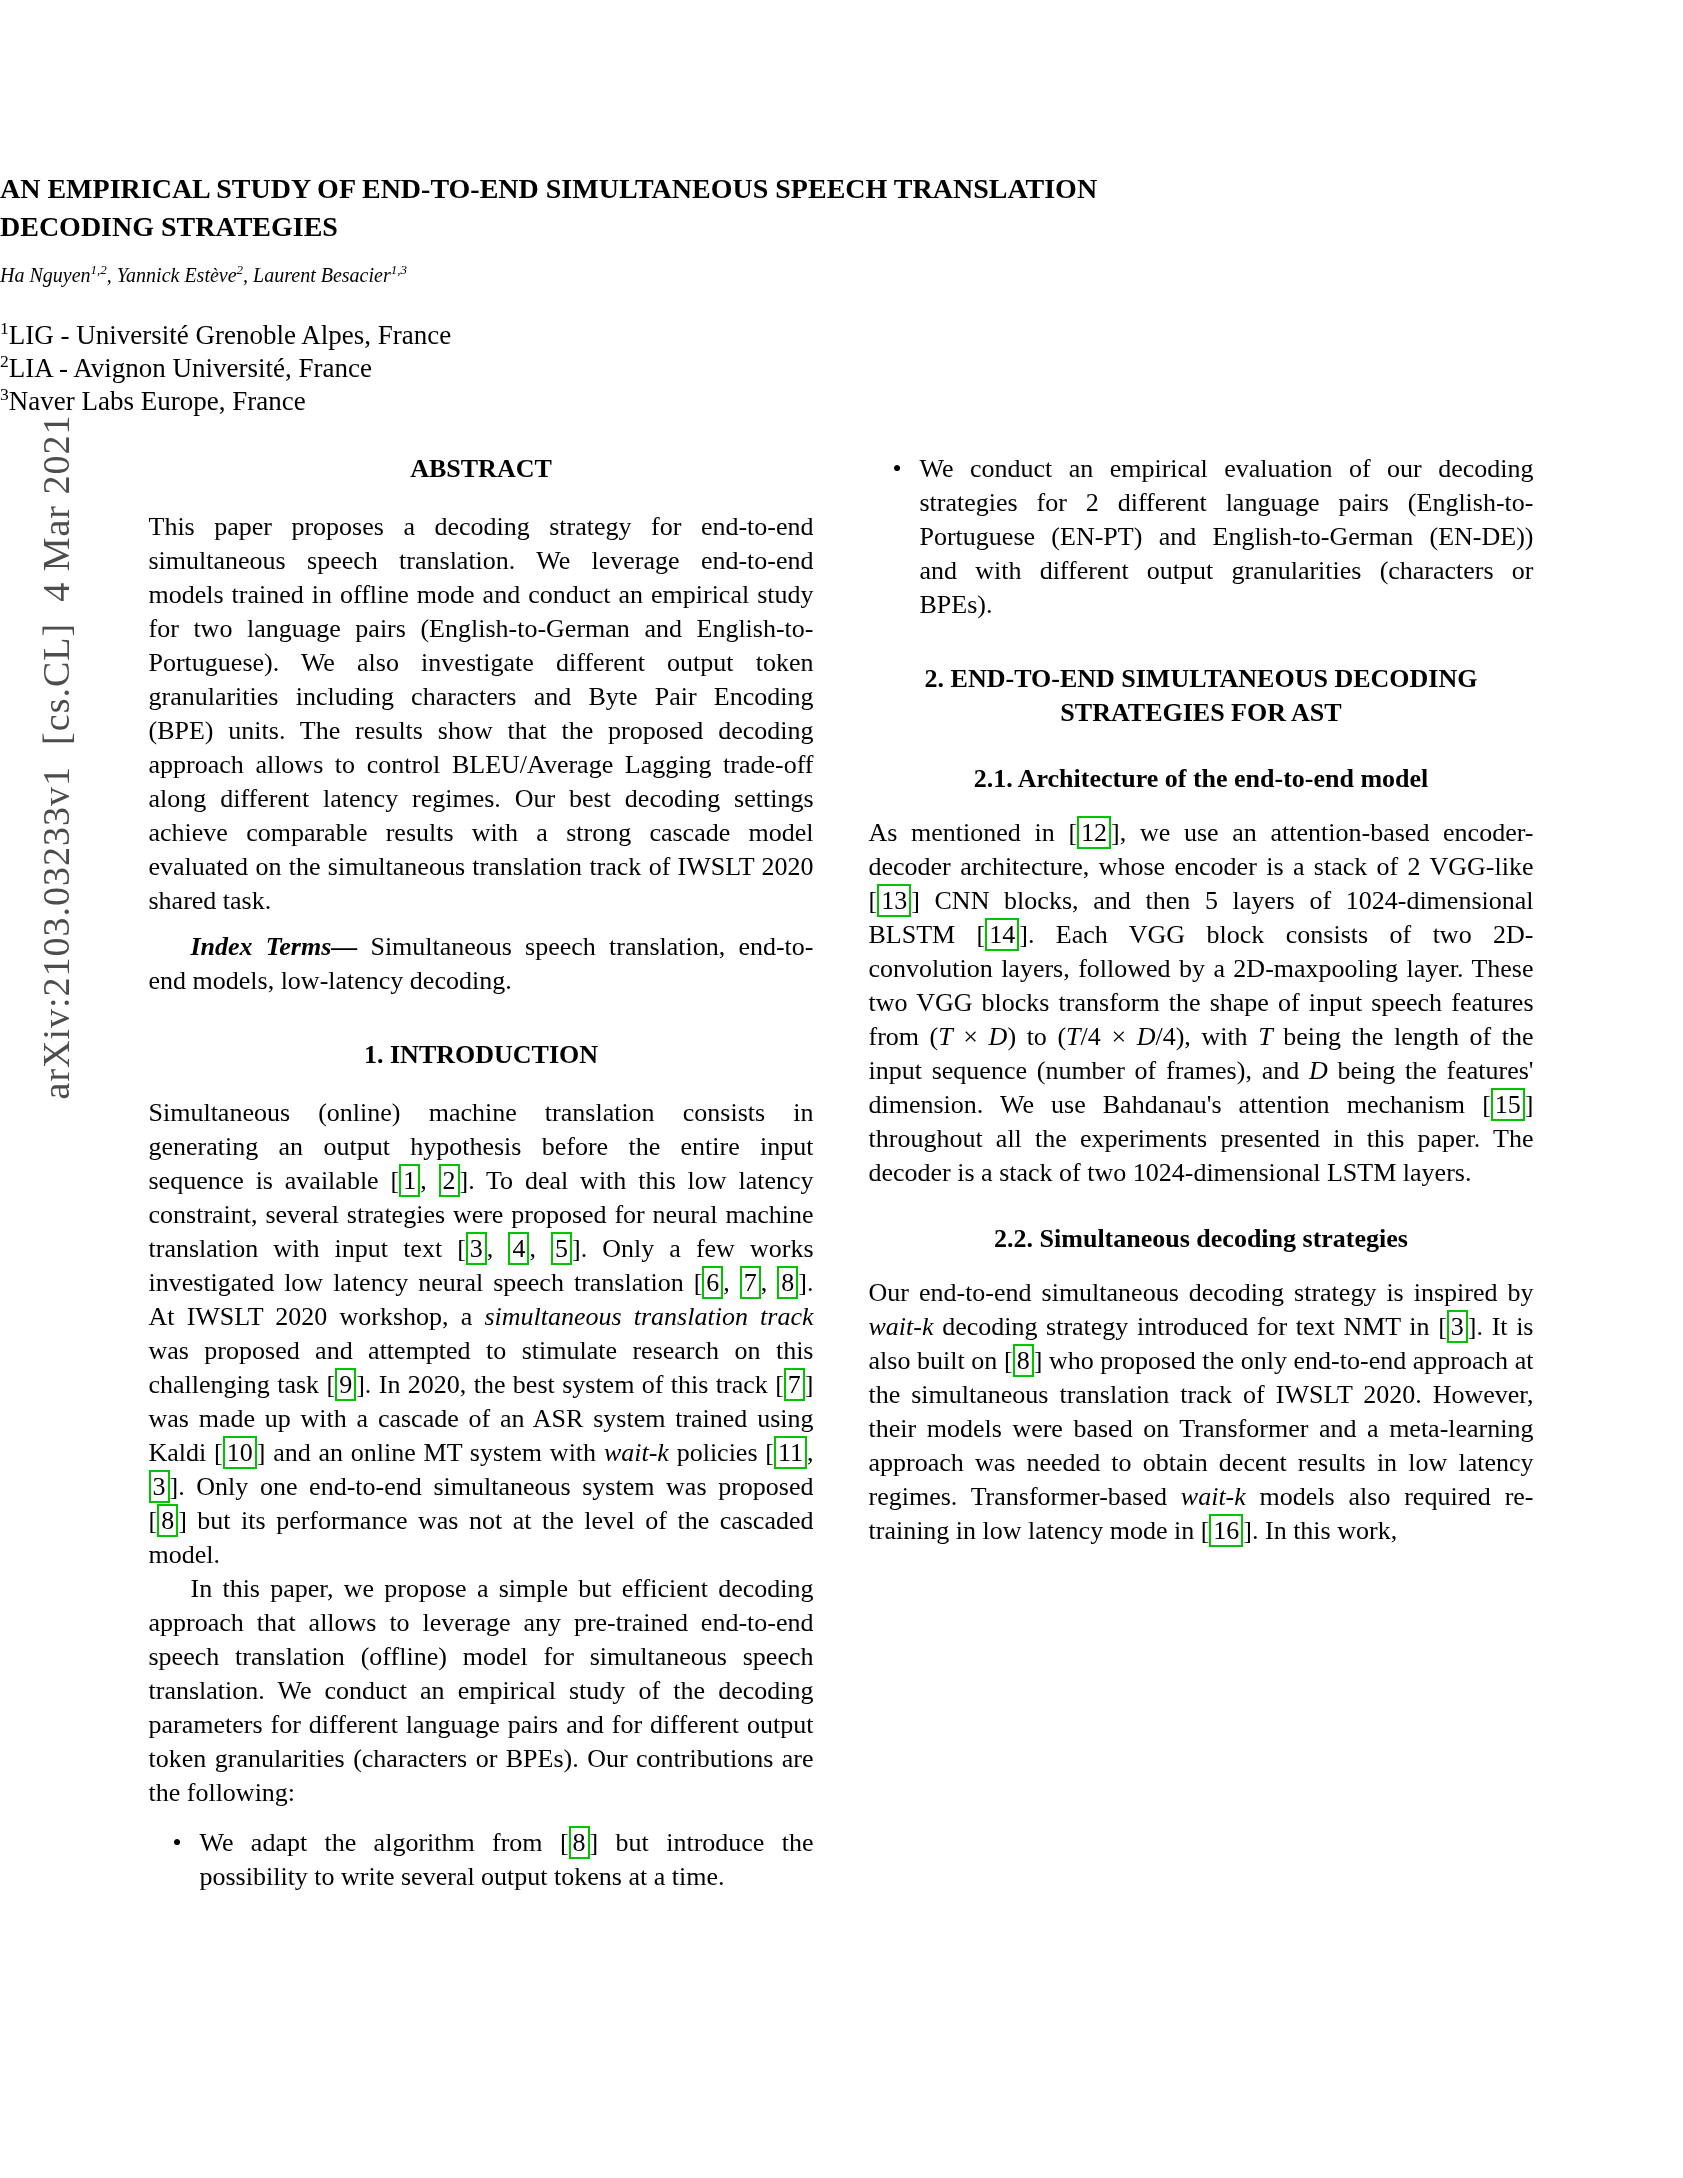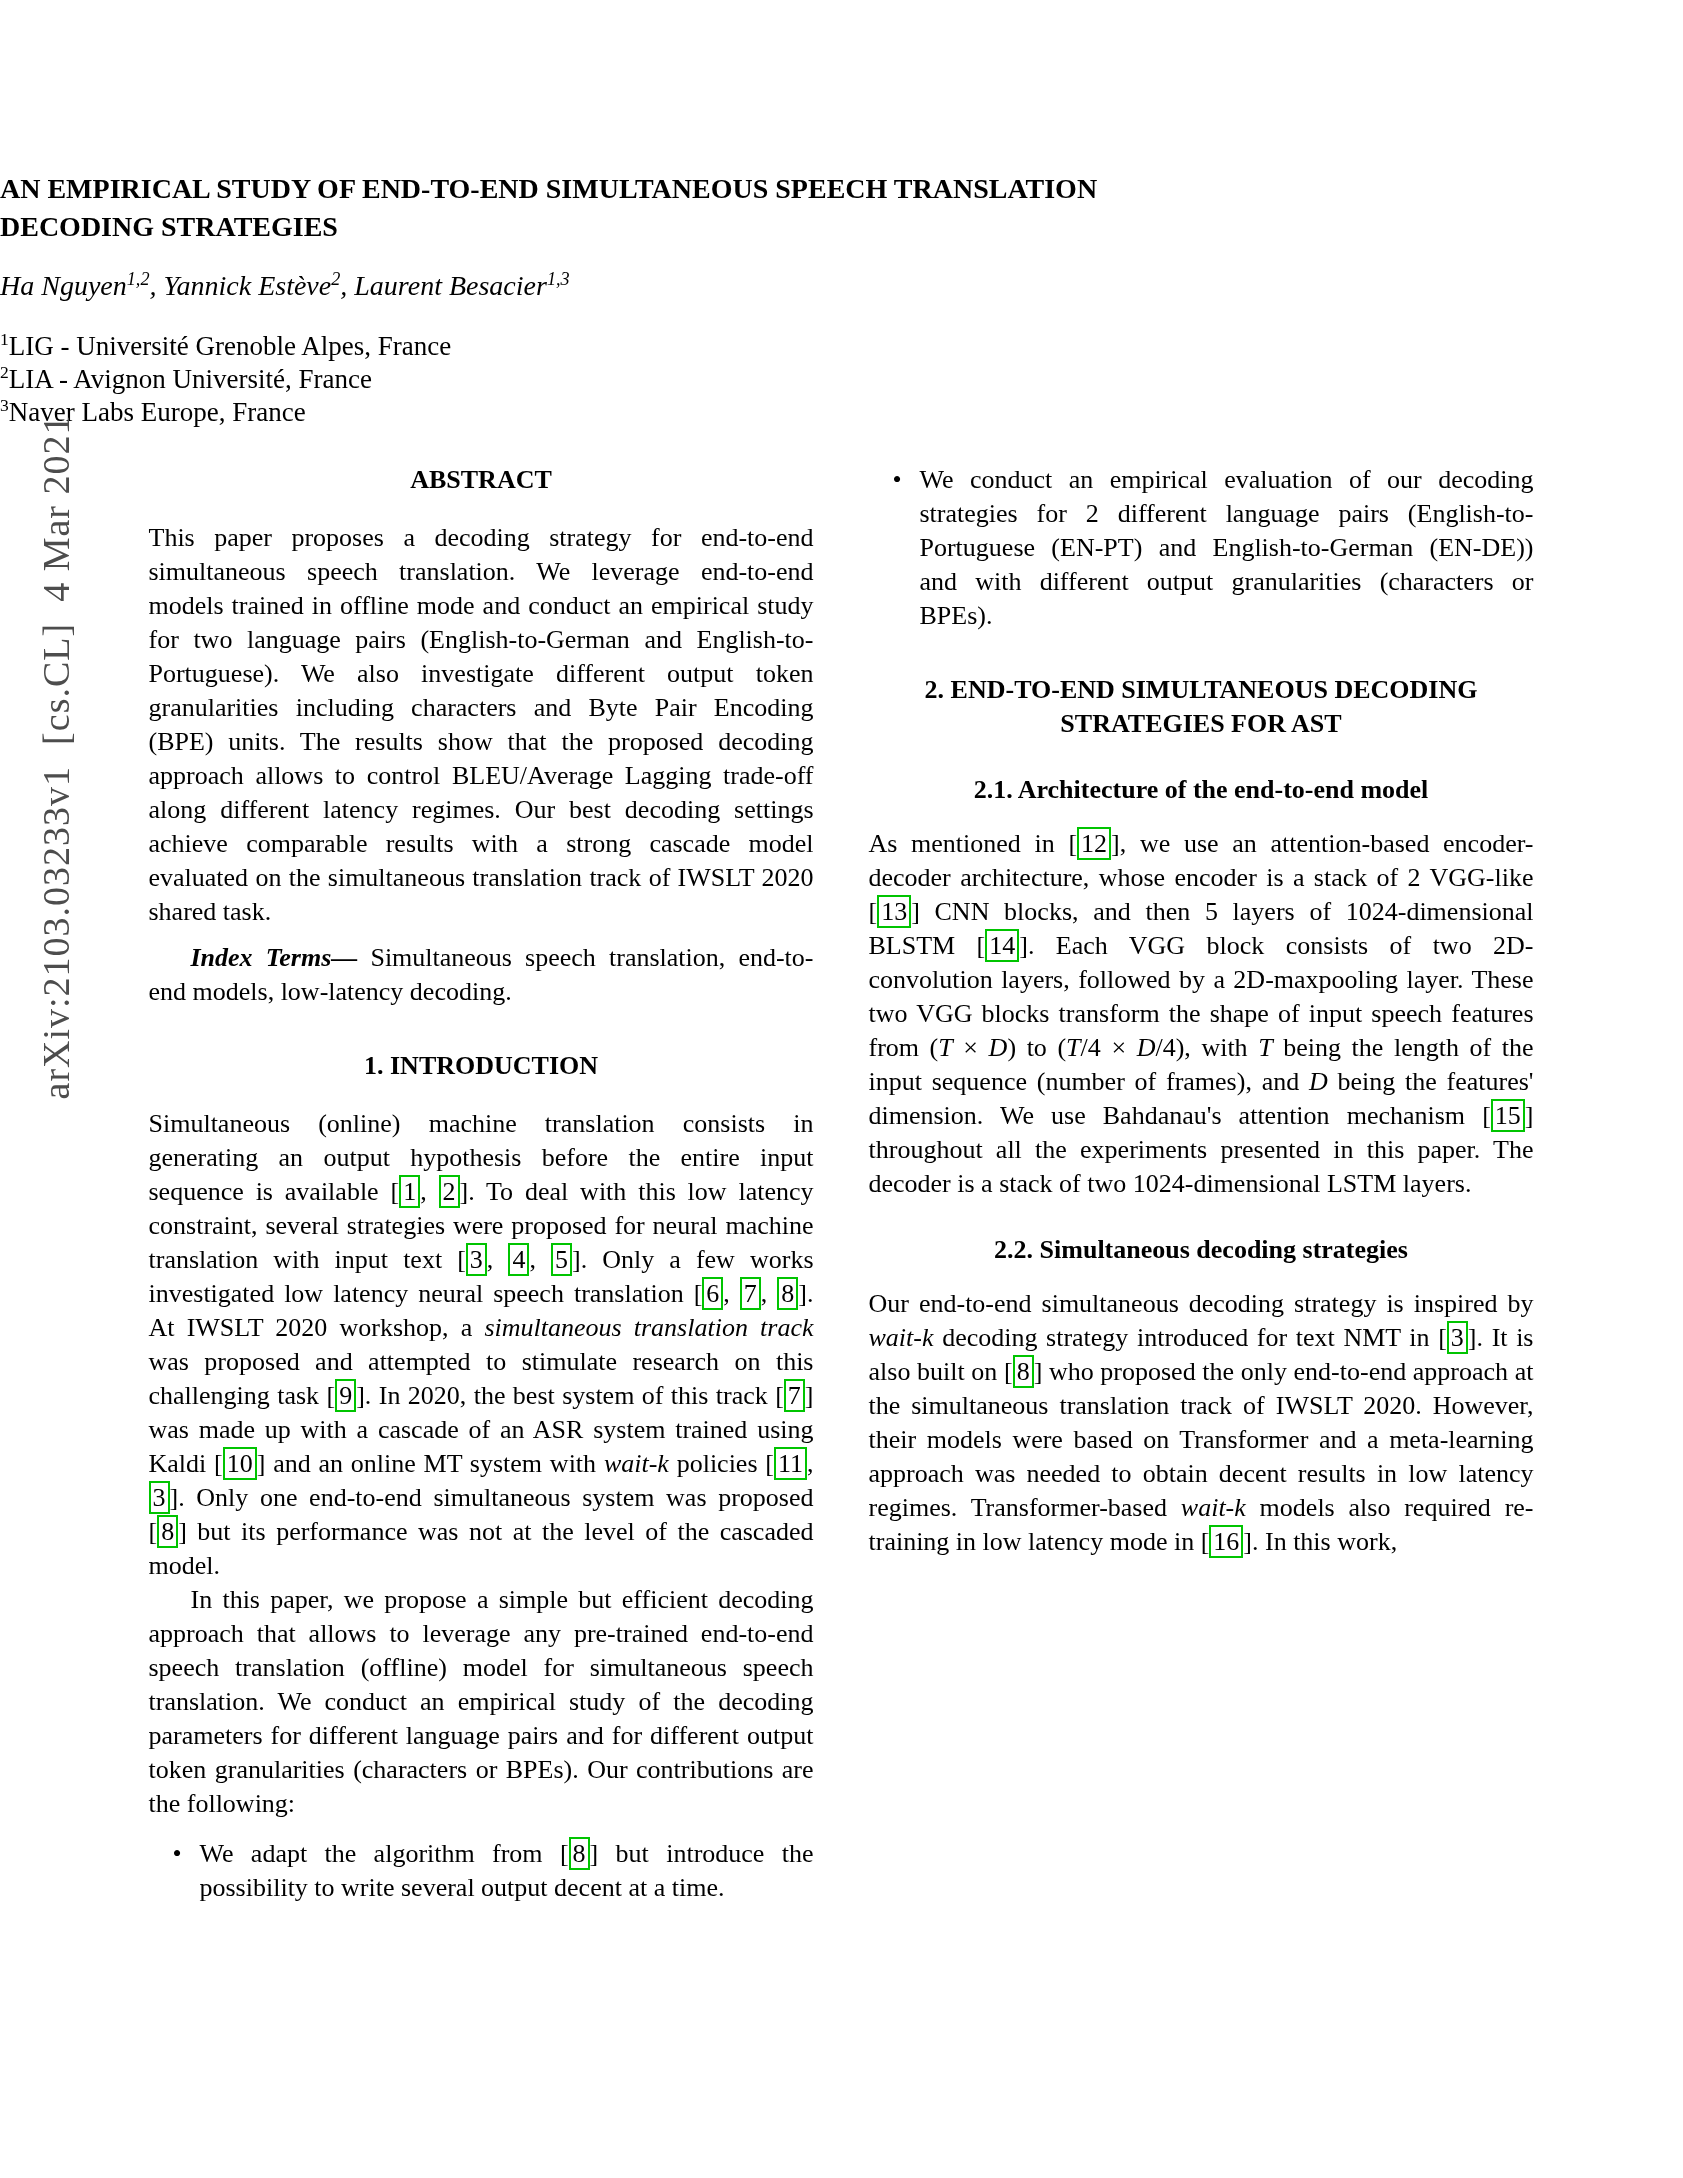--- a/index.html
+++ b/index.html
@@ -18,21 +18,21 @@
     transform:translate(-50%,-50%) rotate(-90deg);
     white-space:pre;
     font-size:38px; letter-spacing:1px;
     color:var(--stamp-color,#4d4d4d);
   }
 
   
   .head { padding-top:170px; text-align:left; }
   .title { font-size:28px; line-height:38px; font-weight:bold; }
   .tline { display:block; }
-  .authors { margin-top:22px; font-style:italic; font-size:28px; line-height:36px; }
+  .authors { margin-top:11px; font-style:italic; font-size:20px; line-height:36px; }
   .affiliations { margin-top:26px; font-size:27px; line-height:33px; }
 
   
   .columns { display:flex; gap:55px; width:1386px; margin:34px auto 0 auto; }
   .col { width:665px; }
   .col > :first-child { margin-top:0 !important; }
 
   .sec { font-size:26px; font-weight:bold; }
   .center { text-align:center; }
   h2.sec { margin:40px 0 24px 0;text-align:center; }
@@ -80,21 +80,21 @@
     <section class="col">
       <h2 class="sec center">ABSTRACT</h2>
       <p class="para"><span>This paper proposes a decoding strategy for end-to-end simultaneous speech translation. We leverage end-to-end models trained in offline mode and conduct an empirical study for two language pairs (English-to-German and English-to-Portuguese). We also investigate different output token granularities including characters and Byte Pair Encoding (BPE) units. The results show that the proposed decoding approach allows to control BLEU/Average Lagging trade-off along different latency regimes. Our best decoding settings achieve comparable results with a strong cascade model evaluated on the simultaneous translation track of IWSLT 2020 shared task.</span></p>
       <p class="para indent gap-sm"><span class="r-bi">Index Terms— </span><span>Simultaneous speech translation, end-to-end models, low-latency decoding.</span></p>
 
       <h2 class="sec center">1. INTRODUCTION</h2>
       <p class="para"><span>Simultaneous (online) machine translation consists in generating an output hypothesis before the entire input sequence is available [</span><span class="r-cite">1</span><span>, </span><span class="r-cite">2</span><span>]. To deal with this low latency constraint, several strategies were proposed for neural machine translation with input text [</span><span class="r-cite">3</span><span>, </span><span class="r-cite">4</span><span>, </span><span class="r-cite">5</span><span>]. Only a few works investigated low latency neural speech translation [</span><span class="r-cite">6</span><span>, </span><span class="r-cite">7</span><span>, </span><span class="r-cite">8</span><span>]. At IWSLT 2020 workshop, a </span><span class="r-i">simultaneous translation track</span><span> was proposed and attempted to stimulate research on this challenging task [</span><span class="r-cite">9</span><span>]. In 2020, the best system of this track [</span><span class="r-cite">7</span><span>] was made up with a cascade of an ASR system trained using Kaldi [</span><span class="r-cite">10</span><span>] and an online MT system with </span><span class="r-i">wait-k</span><span> policies [</span><span class="r-cite">11</span><span>, </span><span class="r-cite">3</span><span>]. Only one end-to-end simultaneous system was proposed [</span><span class="r-cite">8</span><span>] but its performance was not at the level of the cascaded model.</span></p>
       <p class="para indent"><span>In this paper, we propose a simple but efficient decoding approach that allows to leverage any pre-trained end-to-end speech translation (offline) model for simultaneous speech translation. We conduct an empirical study of the decoding parameters for different language pairs and for different output token granularities (characters or BPEs). Our contributions are the following:</span></p>
 
       <ul class="bullets">
-        <li><span>We adapt the algorithm from [</span><span class="r-cite">8</span><span>] but introduce the possibility to write several output decent at a time.</span></li>
+        <li><span>We adapt the algorithm from [</span><span class="r-cite">8</span><span>] but introduce the possibility to write several output tokens at a time.</span></li>
       </ul>
     </section>
 
     <section class="col">
       <ul class="bullets top">
         <li><span>We conduct an empirical evaluation of our decoding strategies for 2 different language pairs (English-to-Portuguese (EN-PT) and English-to-German (EN-DE)) and with different output granularities (characters or BPEs).</span></li>
       </ul>
 
       <h2 class="sec center">
         <span class="hline">2. END-TO-END SIMULTANEOUS DECODING</span>

